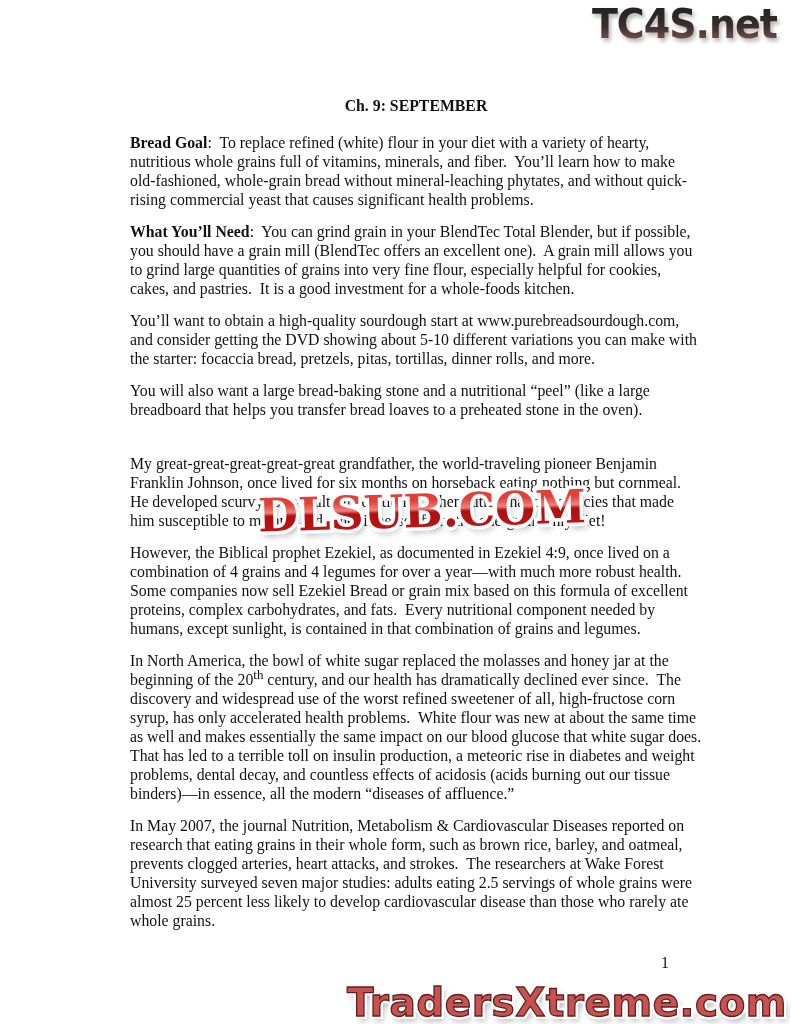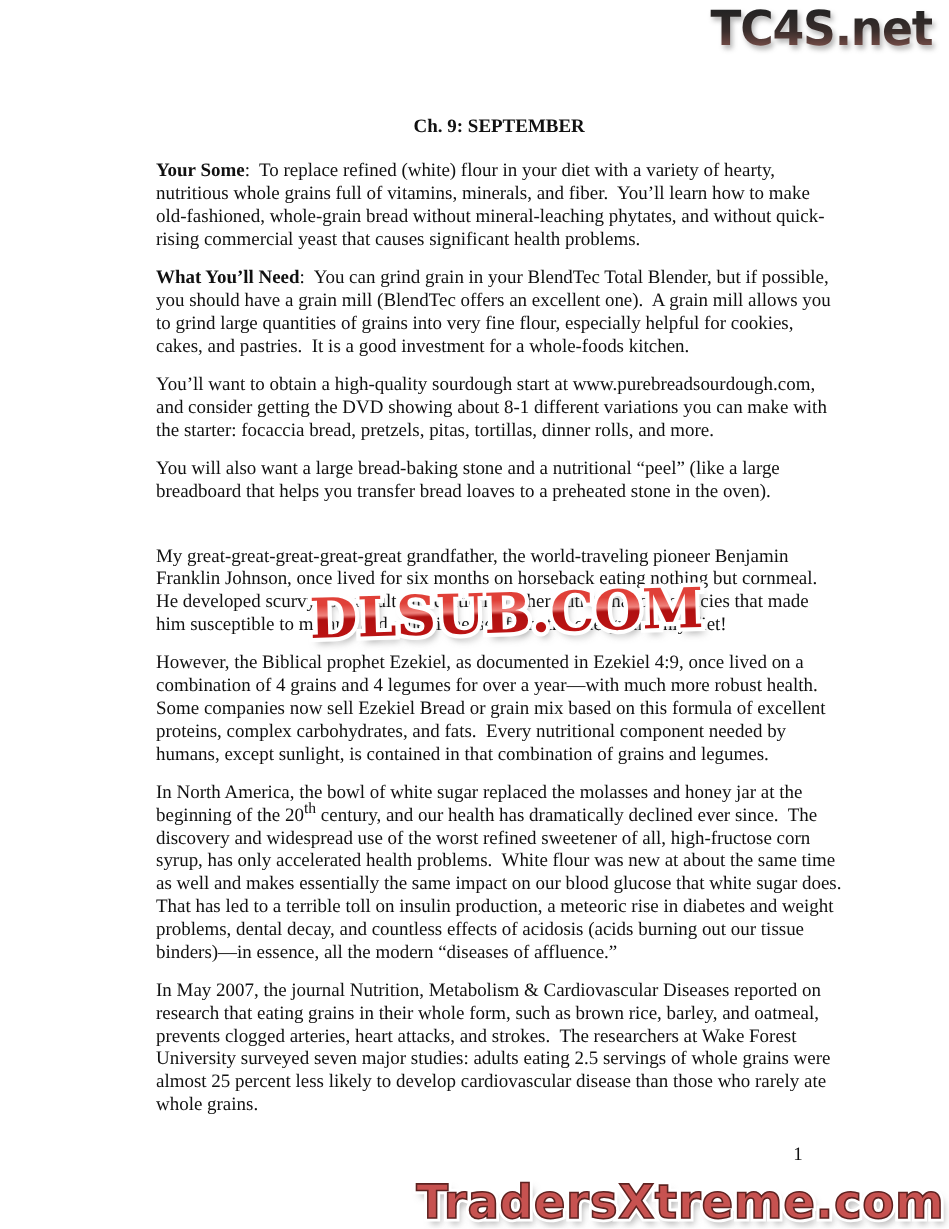--- a/index.html
+++ b/index.html
@@ -104,25 +104,25 @@
 <body>
 
 <div class="page">
 
   <div class="tc4s">TC4S.net</div>
 
   <div class="content">
 
     <p class="doc-title">Ch. 9: SEPTEMBER</p>
 
-    <p class="para"><span class="lead">Your Some</span><span>:  To replace refined (white) flour in your diet with a variety of hearty, nutritious whole grains full of vitamins, minerals, and fiber.  You’ll learn how to make old-fashioned, whole-grain bread without mineral-leaching phytates, and without quick-rising commercial yeast that causes significant health problems.</span></p>
+    <p class="para"><span class="lead">Bread Goal</span><span>:  To replace refined (white) flour in your diet with a variety of hearty, nutritious whole grains full of vitamins, minerals, and fiber.  You’ll learn how to make old-fashioned, whole-grain bread without mineral-leaching phytates, and without quick-rising commercial yeast that causes significant health problems.</span></p>
 
     <p class="para"><span class="lead">What You’ll Need</span><span>:  You can grind grain in your BlendTec Total Blender, but if possible, you should have a grain mill (BlendTec offers an excellent one).  A grain mill allows you to grind large quantities of grains into very fine flour, especially helpful for cookies, cakes, and pastries.  It is a good investment for a whole-foods kitchen.</span></p>
 
-    <p class="para">You’ll want to obtain a high-quality sourdough start at www.purebreadsourdough.com, and consider getting the DVD showing about 8-1 different variations you can make with the starter: focaccia bread, pretzels, pitas, tortillas, dinner rolls, and more.</p>
+    <p class="para">You’ll want to obtain a high-quality sourdough start at www.purebreadsourdough.com, and consider getting the DVD showing about 5-10 different variations you can make with the starter: focaccia bread, pretzels, pitas, tortillas, dinner rolls, and more.</p>
 
     <p class="para">You will also want a large bread-baking stone and a nutritional “peel” (like a large breadboard that helps you transfer bread loaves to a preheated stone in the oven).</p>
 
     <p class="para extra-gap">My great-great-great-great-great grandfather, the world-traveling pioneer Benjamin Franklin Johnson, once lived for six months on horseback eating nothing but cornmeal. He developed scurvy as a result, in addition to other nutritional deficiencies that made him susceptible to malaria and other illnesses from the one-grain-only diet!</p>
 
     <p class="para">However, the Biblical prophet Ezekiel, as documented in Ezekiel 4:9, once lived on a combination of 4 grains and 4 legumes for over a year—with much more robust health.  Some companies now sell Ezekiel Bread or grain mix based on this formula of excellent proteins, complex carbohydrates, and fats.  Every nutritional component needed by humans, except sunlight, is contained in that combination of grains and legumes.</p>
 
     <p class="para"><span>In North America, the bowl of white sugar replaced the molasses and honey jar at the beginning of the 20</span><sup class="ord">th</sup><span> century, and our health has dramatically declined ever since.  The discovery and widespread use of the worst refined sweetener of all, high-fructose corn syrup, has only accelerated health problems.  White flour was new at about the same time as well and makes essentially the same impact on our blood glucose that white sugar does.  That has led to a terrible toll on insulin production, a meteoric rise in diabetes and weight problems, dental decay, and countless effects of acidosis (acids burning out our tissue binders)—in essence, all the modern “diseases of affluence.”</span></p>
 
     <p class="para">In May 2007, the journal Nutrition, Metabolism &amp; Cardiovascular Diseases reported on research that eating grains in their whole form, such as brown rice, barley, and oatmeal, prevents clogged arteries, heart attacks, and strokes.  The researchers at Wake Forest University surveyed seven major studies: adults eating 2.5 servings of whole grains were almost 25 percent less likely to develop cardiovascular disease than those who rarely ate whole grains.</p>

